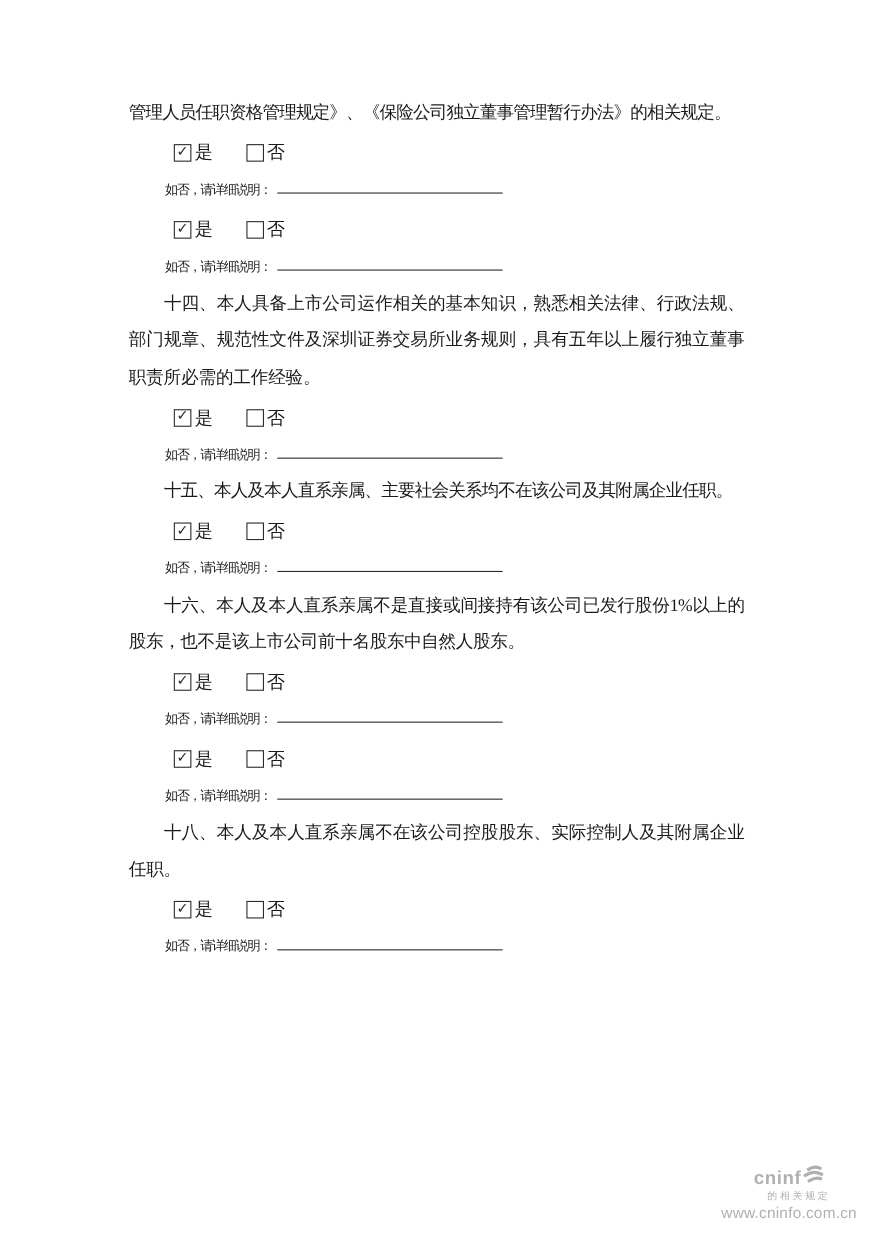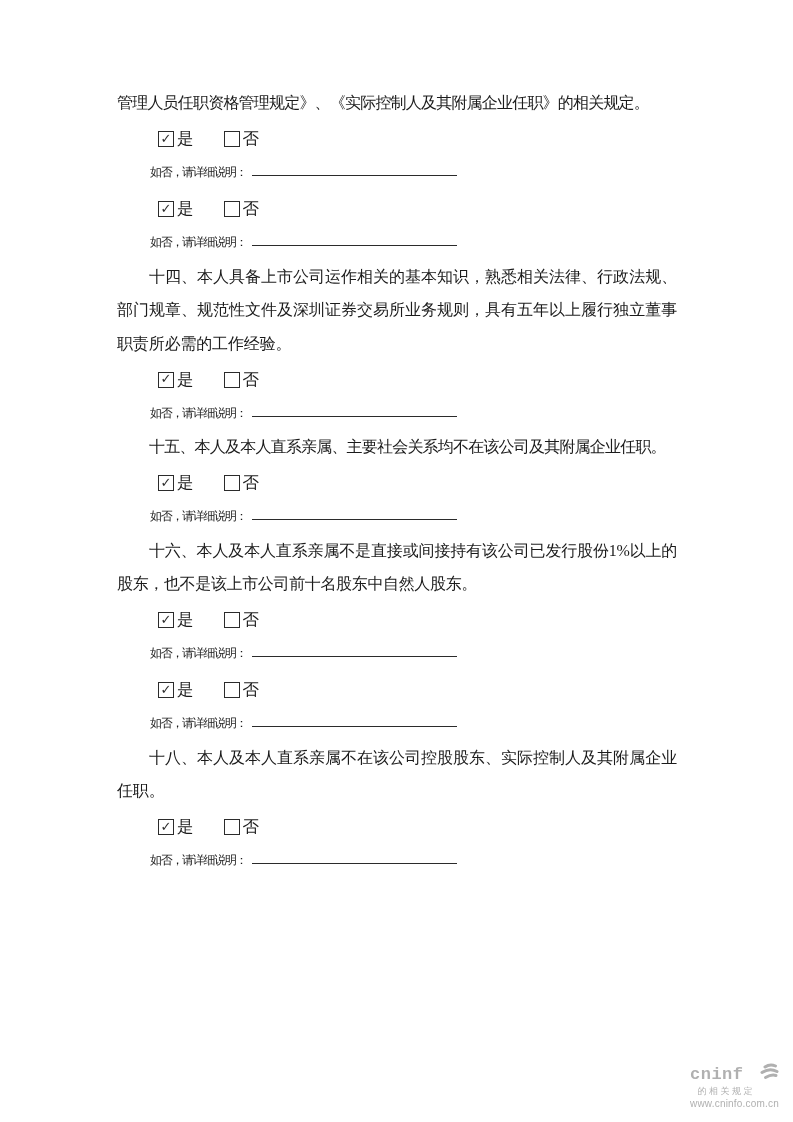--- a/index.html
+++ b/index.html
@@ -45,32 +45,32 @@
   .blank-line{
     display:inline-block;width:205px;height:19px;
     border-bottom:1.6px solid #2b2b2b;margin-left:6px;
     vertical-align:baseline;
   }
   .logo{
     position:absolute;right:14px;bottom:13px;text-align:right;
     font-family:"Liberation Sans","DejaVu Sans",sans-serif;
     color:#b0b0b0;line-height:1;
   }
-  .logo-top{display:flex;align-items:center;justify-content:space-between;font-family:Liberation Mono, monospace;}
+  .logo-top{display:flex;align-items:center;justify-content:center;}
   .logo-brand{font-size:17px;font-weight:bold;letter-spacing:0.5px;}
   .logo-swirl{margin-left:2px;position:relative;top:-1px;}
   .logo-cn{font-size:9px;letter-spacing:2.5px;margin:2px 24px 0 0;}
-  .logo-url{font-size:10px;letter-spacing:0.2px;margin-top:3px;}
+  .logo-url{font-size:14px;letter-spacing:0.2px;margin-top:3px;}
 </style>
 </head>
 <body>
 
 <div class="page">
 
-  <p class="para no-indent compress">管理人员任职资格管理规定》、《实际控制人及其附属企业任职》的相关规定。</p>
+  <p class="para no-indent compress">管理人员任职资格管理规定》、《保险公司独立董事管理暂行办法》的相关规定。</p>
 
   <div class="qa-block">
     <div class="checkbox-row">
       <span class="cb checked">
           <span class="check">✓</span>
         </span>
       <span class="cb-label">是</span>
       <span class="cb second"></span>
       <span class="cb-label">否</span>
     </div>

